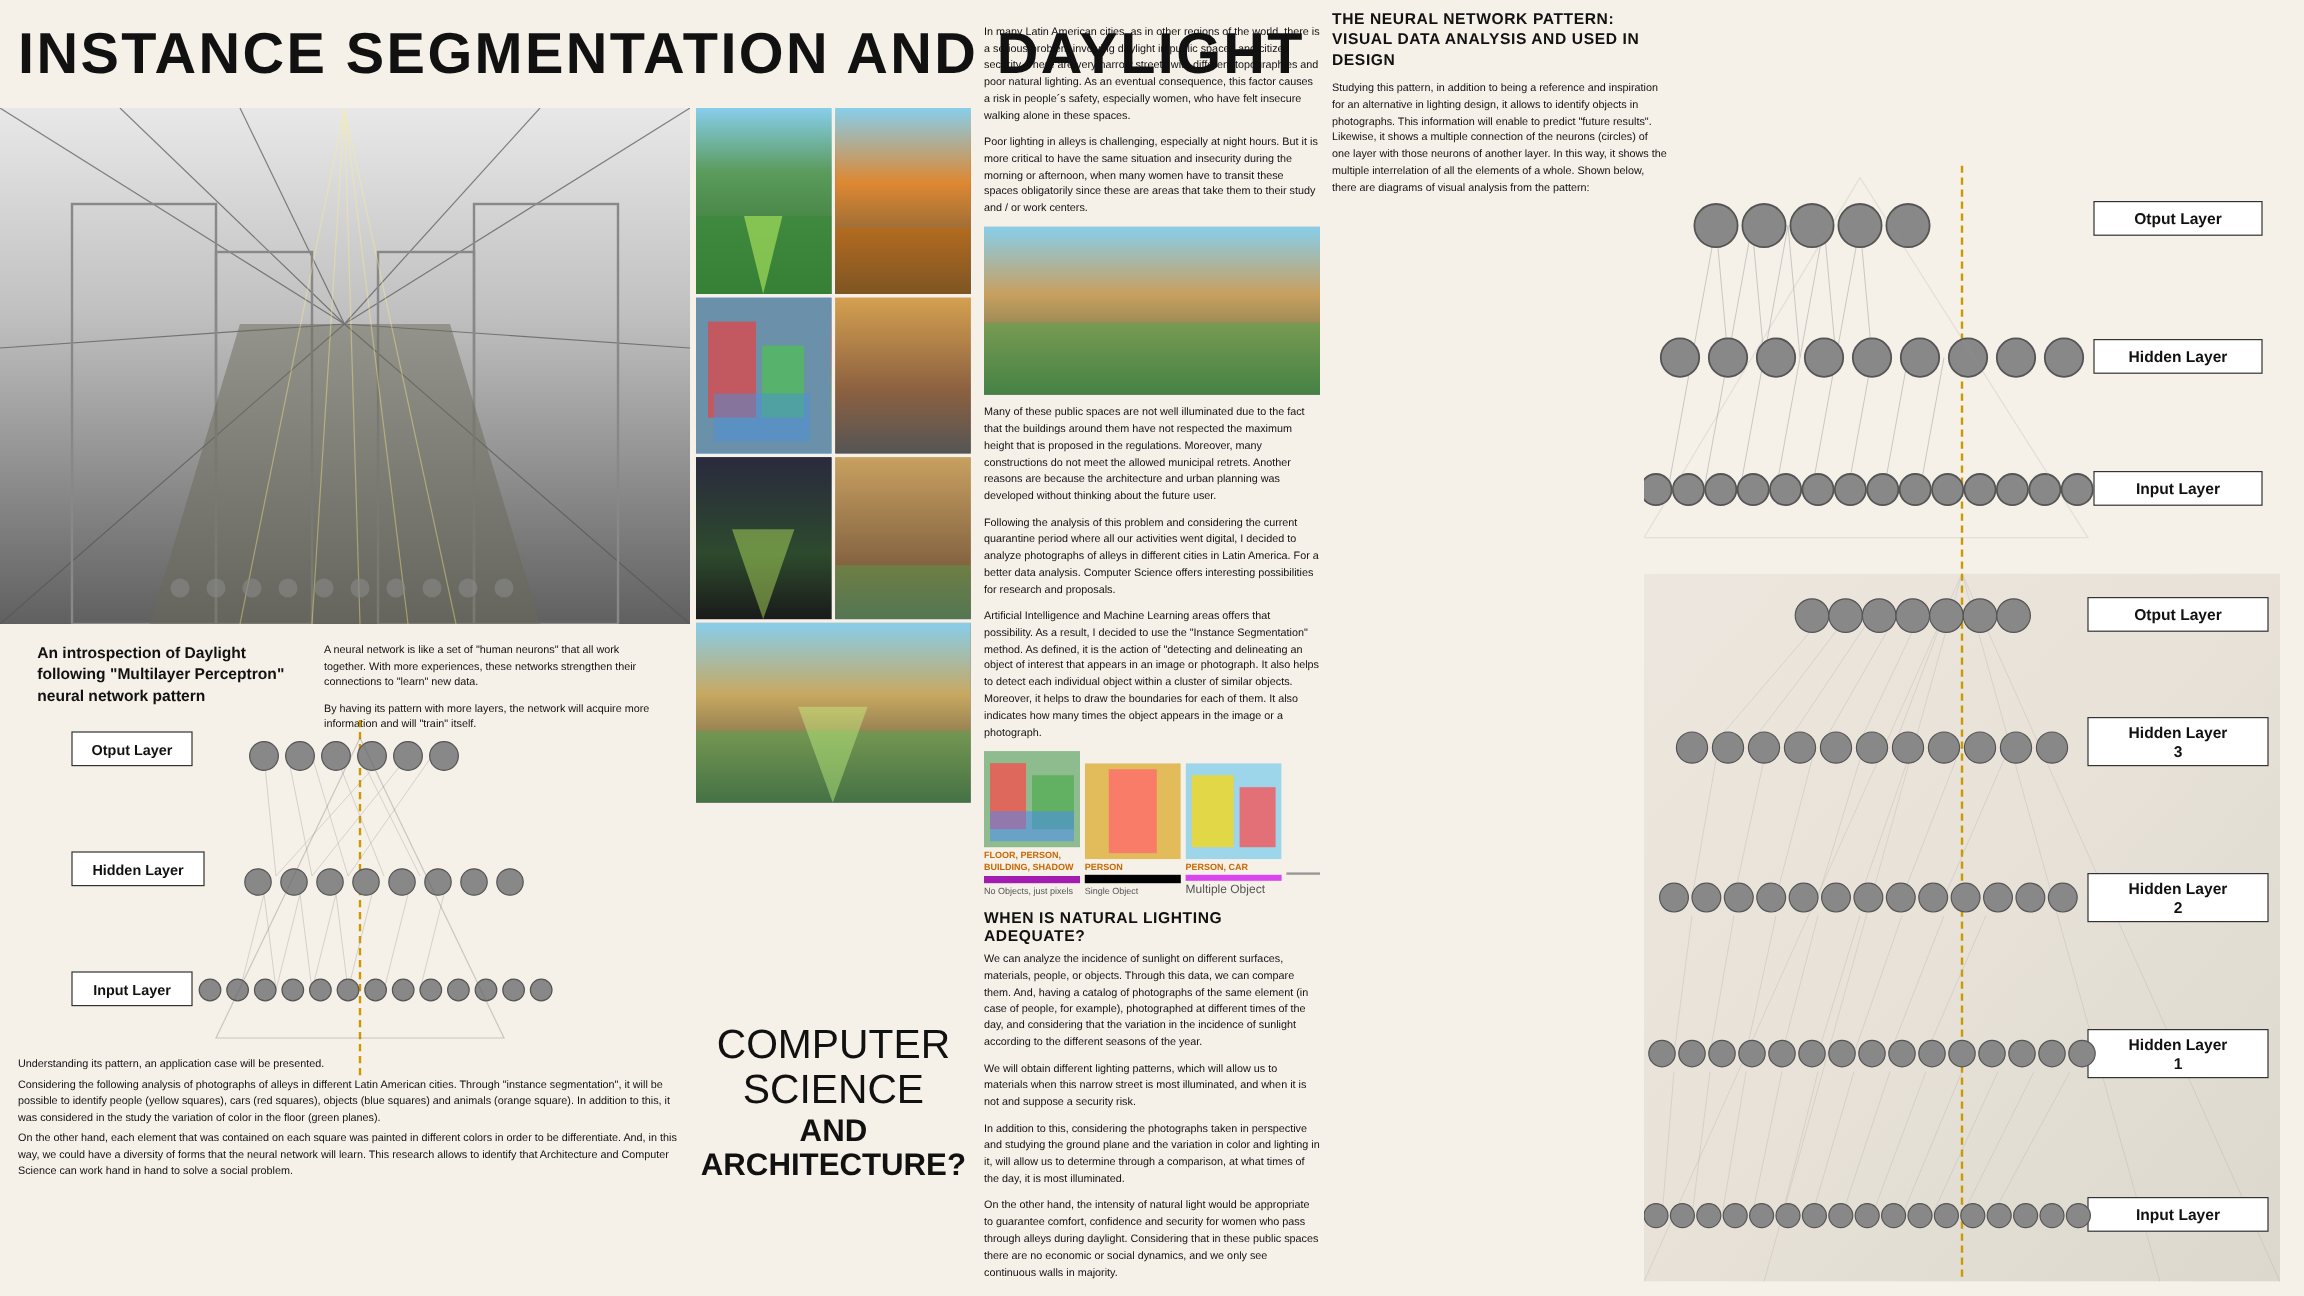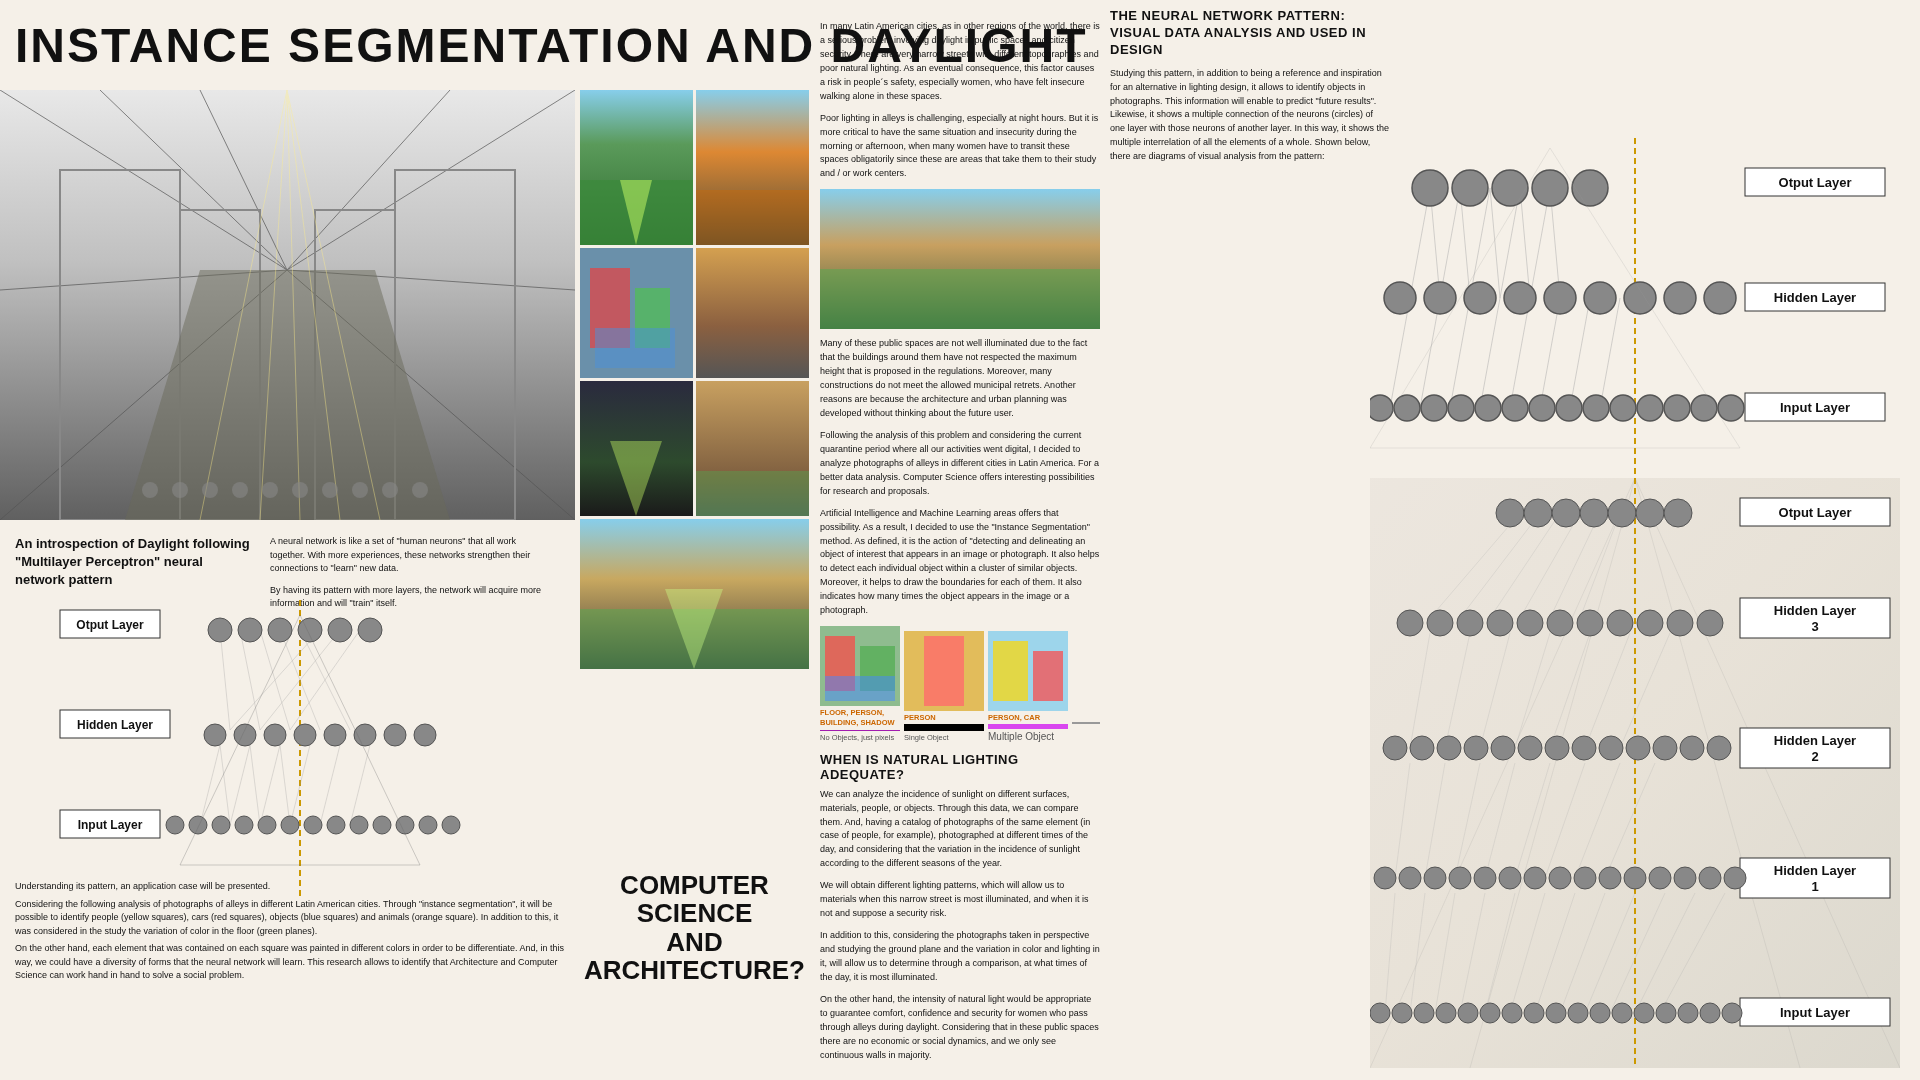--- a/index.html
+++ b/index.html
@@ -180,21 +180,21 @@
         <circle cx="300" cy="400" r="8"></circle>
         <circle cx="330" cy="400" r="8"></circle>
         <circle cx="360" cy="400" r="8"></circle>
         <circle cx="390" cy="400" r="8"></circle>
         <circle cx="420" cy="400" r="8"></circle>
       </g>
     </svg>
   </div>
 
   <div style="position:absolute; top:535px; left:15px; width:240px;">
-    <div style="font-size:13px; font-weight:bold; color:#111; line-height:1.4;">An introspection of Daylight
+    <div style="font-size:13px; font-weight:bold; color:#111; line-height:1.4;margin-left:16px;">An introspection of Daylight
 following "Multilayer Perceptron"
 neural network pattern</div>
   </div>
 
   <div style="position:absolute; top:535px; left:270px; width:280px;">
     <p style="font-size:9px; color:#111; line-height:1.5; margin-bottom:8px;">A neural network is like a set of "human neurons" that all work together. With more experiences, these networks strengthen their connections to "learn" new data.</p>
     <p style="font-size:9px; color:#111; line-height:1.5;">By having its pattern with more layers, the network will acquire more information and will "train" itself.</p>
   </div>
 
   <svg style="position:absolute; top:600px; left:0; width:580px; height:300px;" viewBox="0 0 580 300" xmlns="http://www.w3.org/2000/svg">
@@ -375,21 +375,21 @@
             </defs>
           <rect width="229" height="150" fill="url(#g7)"></rect>
           <rect x="0" y="90" width="229" height="60" fill="#50aa50" opacity="0.5"></rect>
           <polygon points="114,150 85,70 143,70" fill="#ccff88" opacity="0.4"></polygon>
         </svg>
       </div>
     </div>
   </div>
 
   <div style="position:absolute; bottom:5px; left:0; width:229px; text-align:center;">
-    <div style="font-size:26px; font-weight:700; line-height:1.1; color:#111; text-transform:uppercase;">COMPUTER SCIENCE</div>
+    <div style="font-size:34px; font-weight:400; line-height:1.1; color:#111; text-transform:uppercase;">COMPUTER SCIENCE</div>
     <div style="font-size:26px; font-weight:900; line-height:1.1; color:#111; text-transform:uppercase;">AND ARCHITECTURE?</div>
   </div>
 </div>
 
 <div class="center-text-section">
   <p>In many Latin American cities, as in other regions of the world, there is a serious problem involving daylight in public spaces and citizen security. There are very narrow streets with different topographies and poor natural lighting. As an eventual consequence, this factor causes a risk in people´s safety, especially women, who have felt insecure walking alone in these spaces.</p>
   <p>Poor lighting in alleys is challenging, especially at night hours. But it is more critical to have the same situation and insecurity during the morning or afternoon, when many women have to transit these spaces obligatorily since these are areas that take them to their study and / or work centers.</p>
 
   <div style="width:100%; height:140px; margin:8px 0; background:#888;">
     <svg width="280" height="140" viewBox="0 0 280 140">
@@ -414,21 +414,21 @@
       <div style="width:80px; height:80px; background:#8fbc8f;">
         <svg width="80" height="80">
             <rect width="80" height="80" fill="#8fbc8f"></rect>
             <rect x="5" y="10" width="30" height="55" fill="#ff4444" opacity="0.7"></rect>
             <rect x="40" y="20" width="35" height="45" fill="#44aa44" opacity="0.6"></rect>
             <rect x="5" y="50" width="70" height="25" fill="#4488ff" opacity="0.5"></rect>
           </svg>
       </div>
       <div style="font-size:7.5px; color:#cc6600; font-weight:bold; margin-top:2px; line-height:1.3;">FLOOR, PERSON,
 BUILDING, SHADOW</div>
-      <div style="font-size:7.5px; color:#555; border-top:1px solid #a21caf; margin-top:2px; padding-top:2px;">No Objects, just pixels</div>
+      <div style="font-size:7.5px; color:#555; border-top:6px solid #a21caf; margin-top:2px; padding-top:2px;">No Objects, just pixels</div>
     </div>
     <div style="width:80px;">
       <div style="width:80px; height:80px;">
         <svg width="80" height="80">
             <rect width="80" height="80" fill="#daa520" opacity="0.7"></rect>
             <rect x="20" y="5" width="40" height="70" fill="#ff6b6b" opacity="0.8"></rect>
           </svg>
       </div>
       <div style="font-size:7.5px; color:#cc6600; font-weight:bold; margin-top:2px;">PERSON</div>
       <div style="font-size:7.5px; color:#555; border-top:7px solid #000000; margin-top:2px; padding-top:2px;">Single Object</div>

